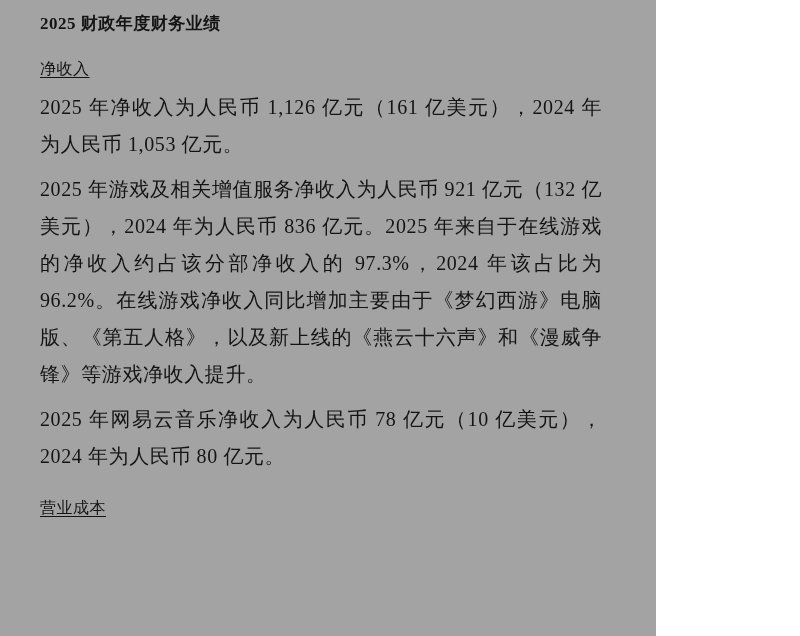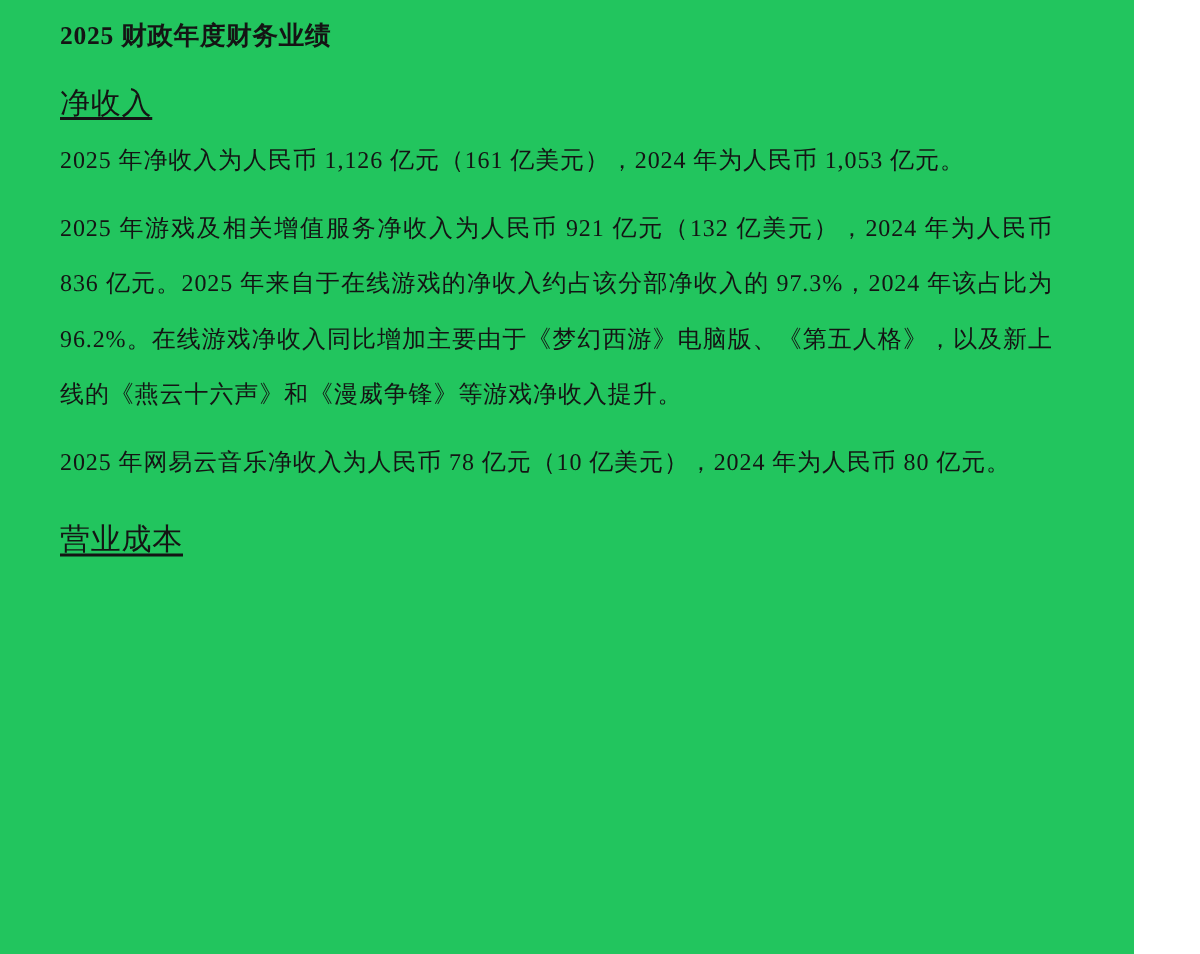--- a/index.html
+++ b/index.html
@@ -9,43 +9,43 @@
   }
   body {
     width: 800px;
     height: 636px;
     overflow: hidden;
     font-family: "Liberation Serif", "DejaVu Serif", serif;
     color: #141414;
   }
   .doc {
     box-sizing: border-box;
-    width: 756px;
+    width: 656px;
     height: 636px;
     padding: 8px 54px 0 40px;
-    background: #22c55e;
+    background: #a3a3a3;
   }
   .doc-title {
     font-size: 17px;
     font-weight: 700;
     line-height: 24px;
     margin: 4px 0 0 0;
     letter-spacing: 0.5px;
   }
   .section-heading {
-    font-size: 20px;
+    font-size: 16px;
     font-weight: 400;
     text-decoration: underline;
     text-underline-offset: 3px;
     line-height: 24px;
     margin: 21px 0 0 0;
     letter-spacing: 0.5px;
   }
   .para {
-    font-size: 16px;
+    font-size: 20px;
     line-height: 37px;
     margin: 8px 0 0 0;
     text-align: justify;
     letter-spacing: 0.6px;
   }
 </style>
 </head>
 <body>
 
 <div class="doc">

